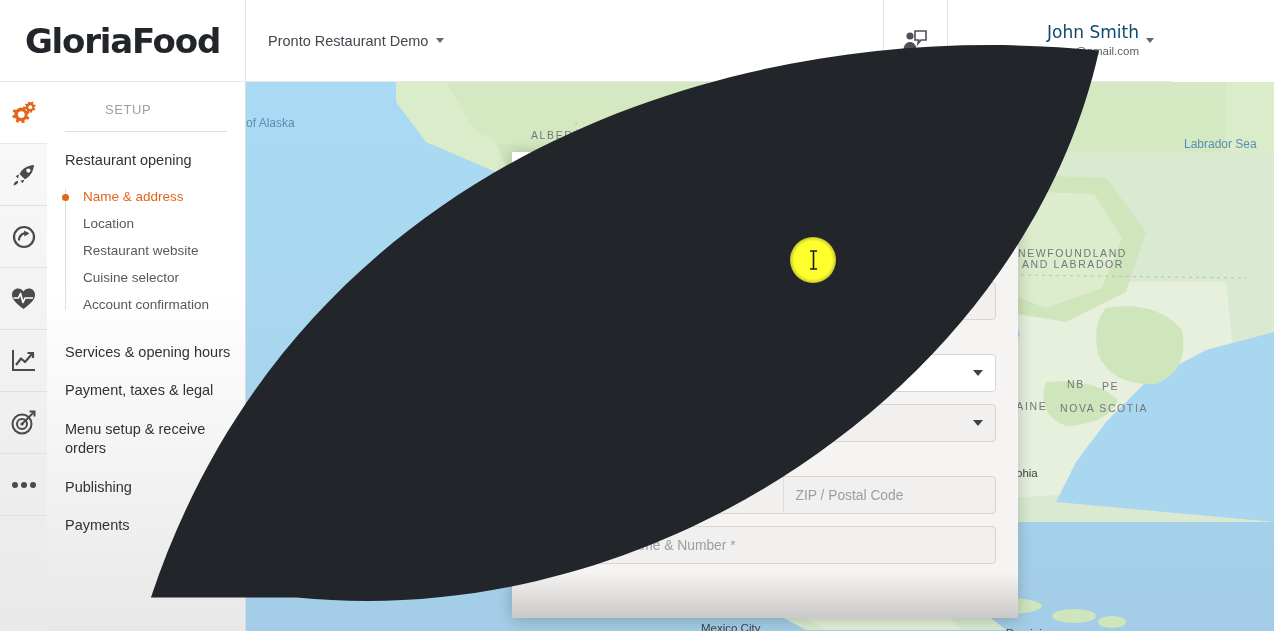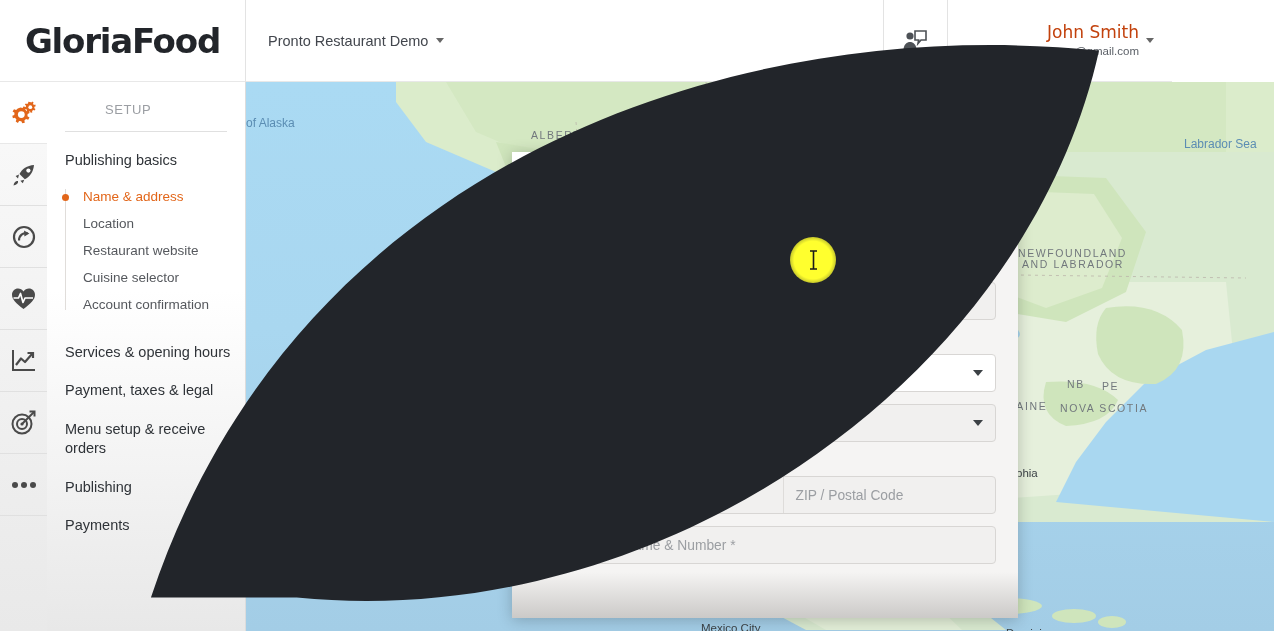--- a/index.html
+++ b/index.html
@@ -31,21 +31,21 @@
 
   .header-icon-cell {
     width:65px; height:82px; display:flex; align-items:center; justify-content:center;
     border-left:1px solid #e3e3e3; border-right:1px solid #e3e3e3; cursor:pointer;
   }
   .user-block {
     display:flex; align-items:center; gap:7px; padding:0 18px 0 14px; height:82px;
     cursor:pointer;
   }
   .user-text { text-align:right; line-height:1.35; }
-  .user-name { font-size:17px; color:#c2410c; font-weight:400; font-family:"DejaVu Sans",sans-serif;}
+  .user-name { font-size:17px; color:#0c4a6e; font-weight:400; font-family:"DejaVu Sans",sans-serif;}
   .user-mail { font-size:11.5px; color:#5a5f66; }
 
   
   .rail { position:absolute; top:82px; left:0; width:47px; height:549px; z-index:30;
     background:linear-gradient(to bottom,#fafafa 0%, #e9e9e9 100%); }
   .rail-item { height:62px; display:flex; align-items:center; justify-content:center;
     border-bottom:1px solid #e0e0e0; cursor:pointer; color:#4a4a4a; }
   .rail-item.active { background:#fff; border-bottom:1px solid #e8e8e8; color:#e2661a; }
   .rail-item svg { display:block; }
 
@@ -276,21 +276,21 @@
         <circle cx="13" cy="4" r="3" fill="#4a4a4a"></circle>
         <circle cx="22" cy="4" r="3" fill="#4a4a4a"></circle>
       </svg>
     </div>
   </div>
 
   <div class="sidebar">
     <div class="setup-title">SETUP</div>
     <div class="setup-rule"></div>
 
-    <div class="nav-group">Publishing basics</div>
+    <div class="nav-group">Restaurant opening</div>
     <div class="sub-list">
       <div class="sub-item active">
         <span class="dot"></span>
         <span>Name &amp; address</span>
       </div>
       <div class="sub-item">Location</div>
       <div class="sub-item">Restaurant website</div>
       <div class="sub-item">Cuisine selector</div>
       <div class="sub-item">Account confirmation</div>
     </div>

